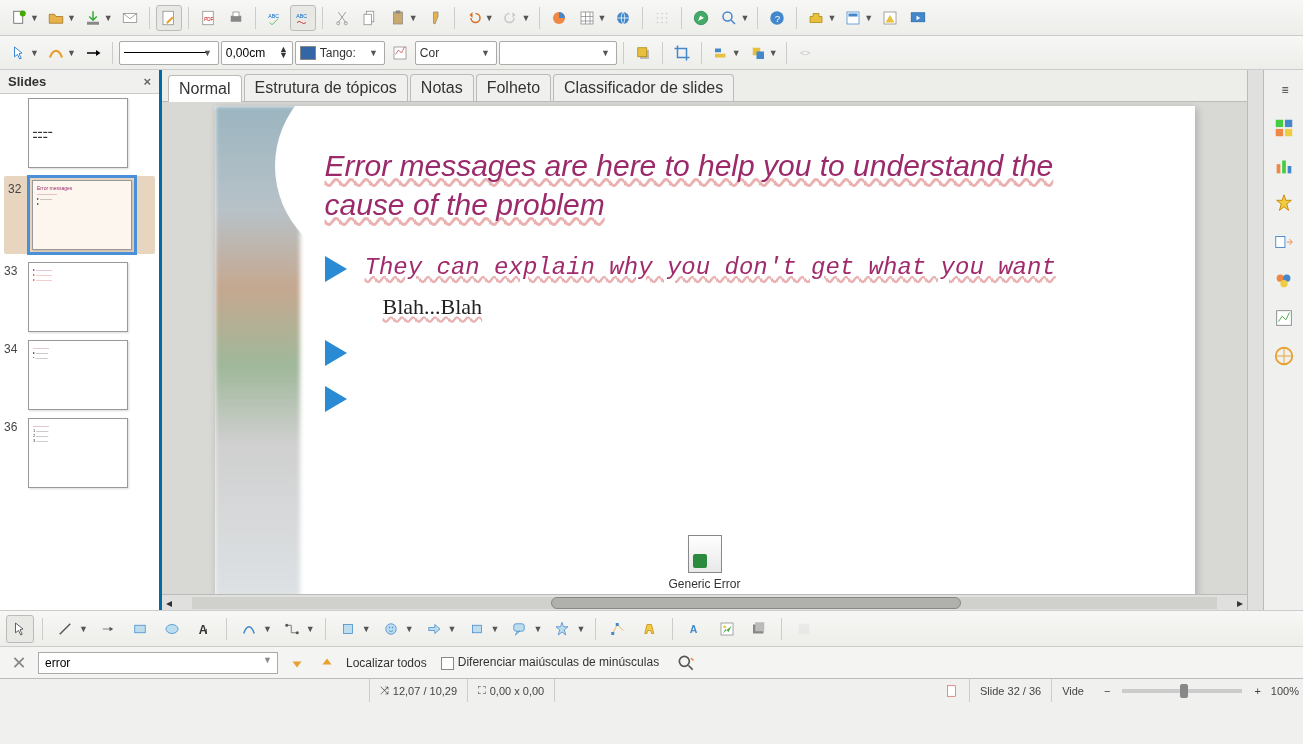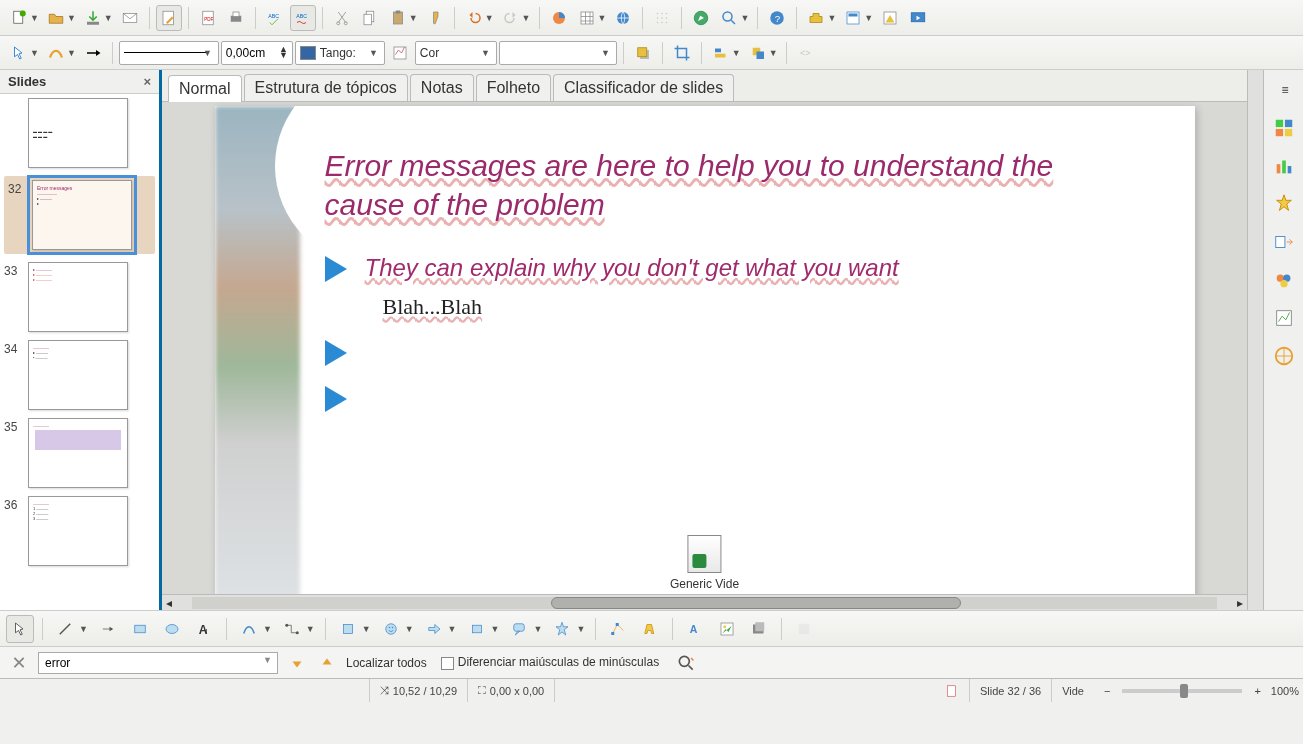--- a/index.html
+++ b/index.html
@@ -35,21 +35,21 @@
 .canvas-wrap { flex: 1; background: #d8d8d5; position: relative; display: flex; flex-direction: column; }
 .canvas-scroll { flex:1; overflow: hidden; display:flex; align-items:flex-start; justify-content:center; padding-top:4px;}
 .slide-page { width: 980px; height: 520px; background: #fff; box-shadow: 2px 2px 8px rgba(0,0,0,0.2); position: relative; overflow: hidden; }
 .slide-bg { position: absolute; left: 0; top: 0; bottom: 0; width: 85px; background: linear-gradient(to bottom, #9bb5c0 0%, #b8c2c8 20%, #c5a890 35%, #9fb89a 50%, #d0d0d0 65%, #e0e5e8 100%); filter: blur(2px); }
 .slide-curve { position:absolute; left:60px; top:-40px; width:200px; height:200px; background:#fff; border-radius:50%; }
 .slide-inner { position: relative; padding: 40px 95px 20px 110px; }
 .slide-title { font-size: 30px; font-style: italic; color: #9b2a6b; line-height: 1.3; font-family: Georgia, serif; }
 .slide-title .u { text-decoration: underline wavy rgba(200,60,60,0.4); text-decoration-skip-ink: none; }
 .bullet-row { display: flex; align-items: flex-start; margin-top: 30px; }
 .bullet-tri { width: 0; height: 0; border-left: 22px solid #2a8bd4; border-top: 13px solid transparent; border-bottom: 13px solid transparent; margin-right: 18px; margin-top: 2px; }
-.bullet-text { font-size: 24px; font-style: italic; color: #a02a6b; text-decoration: underline wavy rgba(200,60,60,0.4); font-family: Liberation Sans, sans-serif;}
+.bullet-text { font-size: 24px; font-style: italic; color: #a02a6b; text-decoration: underline wavy rgba(200,60,60,0.4); font-family: Liberation Mono, monospace;}
 .bullet-sub { margin-left: 58px; margin-top: 12px; font-size: 22px; color: #222; font-family: Georgia, serif; text-decoration: underline wavy rgba(200,60,60,0.4); }
 .embed-icon { position: absolute; bottom: 20px; left: 50%; transform: translateX(-50%); text-align: center; }
 .embed-icon .ico { width: 34px; height: 38px; margin: 0 auto 4px; border: 1px solid #888; background: linear-gradient(#fff,#e8e8e8); position: relative; }
 .embed-icon .ico::after { content:""; position:absolute; left:4px; bottom:4px; width:14px; height:14px; background:#2b8a3e; border-radius:2px;}
 .embed-label { font-size: 12px; color: #333; line-height: 1.2; }
 
 .hscroll { height: 16px; background: #e0e0de; border-top:1px solid #bbb; display:flex; align-items:center;}
 .hscroll .track{flex:1; height:12px; background:#d0d0cd; margin:0 16px; position:relative;}
 .hscroll .handle{position:absolute; left:35%; width:40%; height:100%; background:#b0b0ad; border:1px solid #888; border-radius:6px;}
 
@@ -381,29 +381,20 @@
         <div class="thumb-num">34</div>
         <div class="thumb">
             <div class="thumb-content">
               <div style="color:#9b2a6b;">————</div>
               <div>▸ ———</div>
               <div>• ———</div>
             </div>
           </div>
       </div>
       <div class="thumb-row">
-        <div class="thumb-num">35</div>
-        <div class="thumb">
-            <div class="thumb-content">
-              <div style="color:#9b2a6b;">————</div>
-              <div style="background:#d8c8e8;height:20px;margin:2px;"></div>
-            </div>
-          </div>
-      </div>
-      <div class="thumb-row">
         <div class="thumb-num">36</div>
         <div class="thumb">
             <div class="thumb-content">
               <div style="color:#9b2a6b;">————</div>
               <div>1 ———</div>
               <div>2 ———</div>
               <div>3 ———</div>
             </div>
           </div>
       </div>
@@ -431,21 +422,21 @@
           <div class="bullet-sub">Blah...Blah</div>
           <div class="bullet-row" style="margin-top:18px;">
             <div class="bullet-tri"></div>
           </div>
           <div class="bullet-row" style="margin-top:18px;">
             <div class="bullet-tri"></div>
           </div>
         </div>
         <div class="embed-icon">
           <div class="ico"></div>
-          <div class="embed-label">Generic Vide</div>
+          <div class="embed-label">Generic Error</div>
           <div class="embed-label">messages</div>
         </div>
       </div>
     </div>
     <div class="hscroll">
         <span style="padding:0 4px;">◂</span>
         <div class="track">
           <div class="handle"></div>
         </div>
         <span style="padding:0 4px;">▸</span>
@@ -657,21 +648,21 @@
       <svg viewBox="0 0 24 24" width="20" height="20">
         <circle cx="10" cy="10" r="6" fill="none" stroke="#555" stroke-width="2"></circle>
         <path d="M15 15l5 5" stroke="#555" stroke-width="2"></path>
         <path d="M18 6l3 3" stroke="#e84" stroke-width="2"></path>
       </svg>
     </div>
 </div>
 
 <div class="status-bar">
   <div class="status-seg" style="width:370px;"></div>
-  <div class="status-seg">⤨ <span>10,52 / 10,29</span></div>
+  <div class="status-seg">⤨ <span>12,07 / 10,29</span></div>
   <div class="status-seg">⛶ <span>0,00 x 0,00</span></div>
   <div class="status-spacer"></div>
   <div class="status-seg">
       <svg width="14" height="14" viewBox="0 0 24 24">
         <rect x="4" y="3" width="14" height="18" fill="#fff" stroke="#c44"></rect>
       </svg>
     </div>
   <div class="status-seg">
       <span>Slide 32 / 36</span>
     </div>

